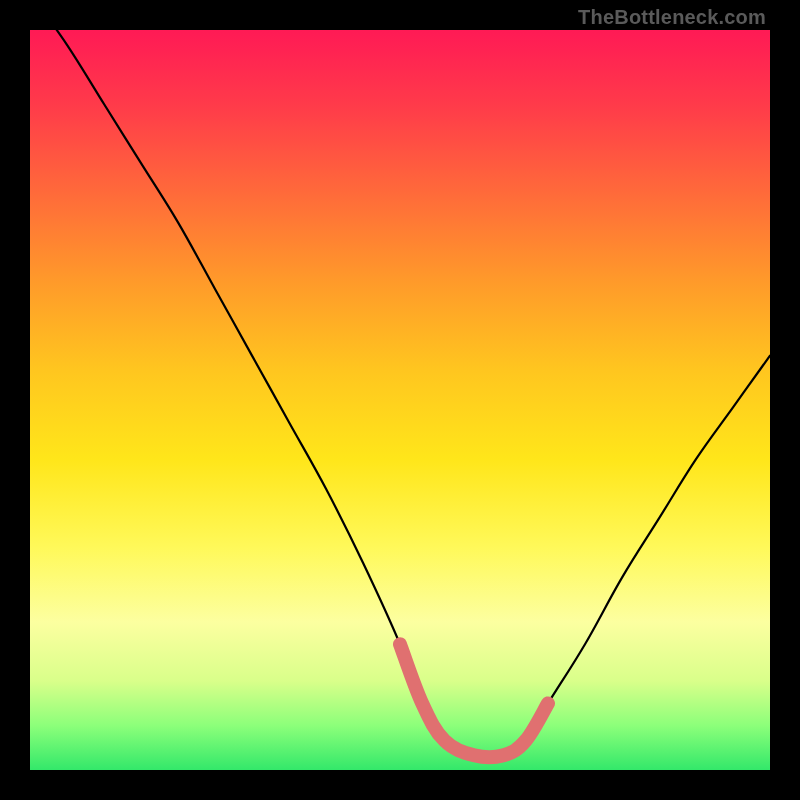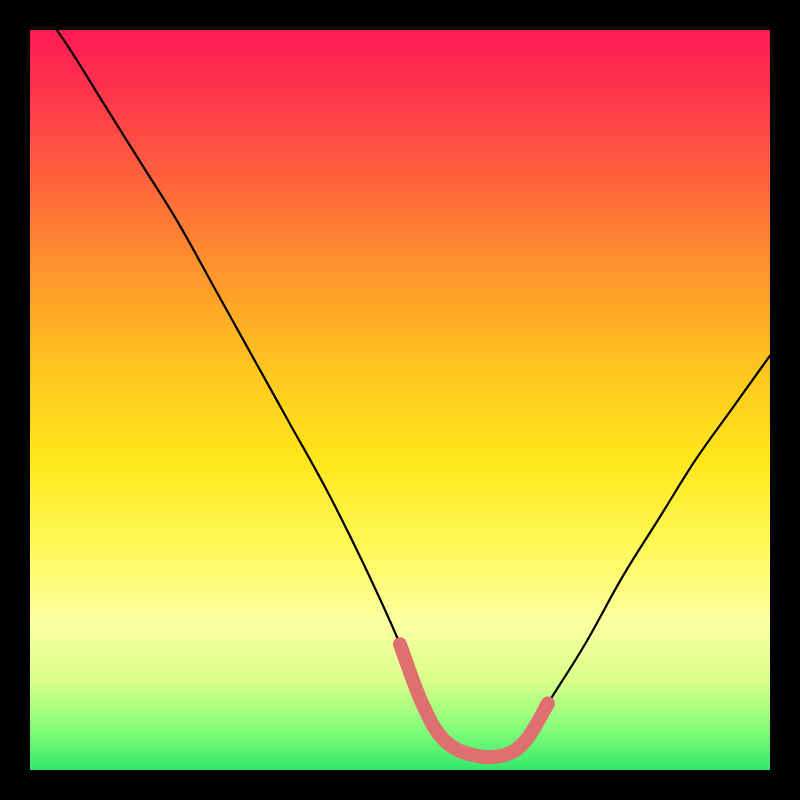--- a/index.html
+++ b/index.html
@@ -52,13 +52,14 @@
 </head>
 <body>
 
 <div class="frame">
   <div class="plot-area">
     <svg class="curve" viewBox="0 0 740 740" preserveAspectRatio="none">
       <path id="curve-main" fill="none" stroke="#000" stroke-width="2.2" stroke-linecap="round" stroke-linejoin="round" d="M 0.00 -37.00 C 6.66 -27.68, 23.68 -5.18, 37.00 14.80 C 50.32 34.78, 60.68 52.69, 74.00 74.00 C 87.32 95.31, 97.68 111.89, 111.00 133.20 C 124.32 154.51, 134.68 169.76, 148.00 192.40 C 161.32 215.04, 171.68 235.02, 185.00 259.00 C 198.32 282.98, 208.68 301.62, 222.00 325.60 C 235.32 349.58, 245.68 368.22, 259.00 392.20 C 272.32 416.18, 282.68 433.49, 296.00 458.80 C 309.32 484.11, 319.68 504.83, 333.00 532.80 C 346.32 560.77, 359.34 588.89, 370.00 614.20 C 380.66 639.51, 384.21 656.08, 392.20 673.40 C 400.19 690.72, 405.08 701.08, 414.40 710.40 C 423.72 719.72, 433.34 722.54, 444.00 725.20 C 454.66 727.86, 464.28 727.86, 473.60 725.20 C 482.92 722.54, 487.81 719.72, 495.80 710.40 C 503.79 701.08, 507.34 690.72, 518.00 673.40 C 528.66 656.08, 541.68 636.84, 555.00 614.20 C 568.32 591.56, 578.68 570.24, 592.00 547.60 C 605.32 524.96, 615.68 509.71, 629.00 488.40 C 642.32 467.09, 652.68 449.18, 666.00 429.20 C 679.32 409.22, 689.68 396.05, 703.00 377.40 C 716.32 358.75, 733.34 334.92, 740.00 325.60"></path>
       <path id="curve-valley" fill="none" stroke="#e07070" stroke-width="14" stroke-linecap="round" stroke-linejoin="round" d="M 370.00 614.20 C 374.00 624.86, 384.21 656.08, 392.20 673.40 C 400.19 690.72, 405.08 701.08, 414.40 710.40 C 423.72 719.72, 433.34 722.54, 444.00 725.20 C 454.66 727.86, 464.28 727.86, 473.60 725.20 C 482.92 722.54, 487.81 719.72, 495.80 710.40 C 503.79 701.08, 514.00 680.06, 518.00 673.40"></path>
     </svg>
   </div>
+  <div class="watermark">TheBottleneck.com</div>
 </div>
 
 </body></html>

